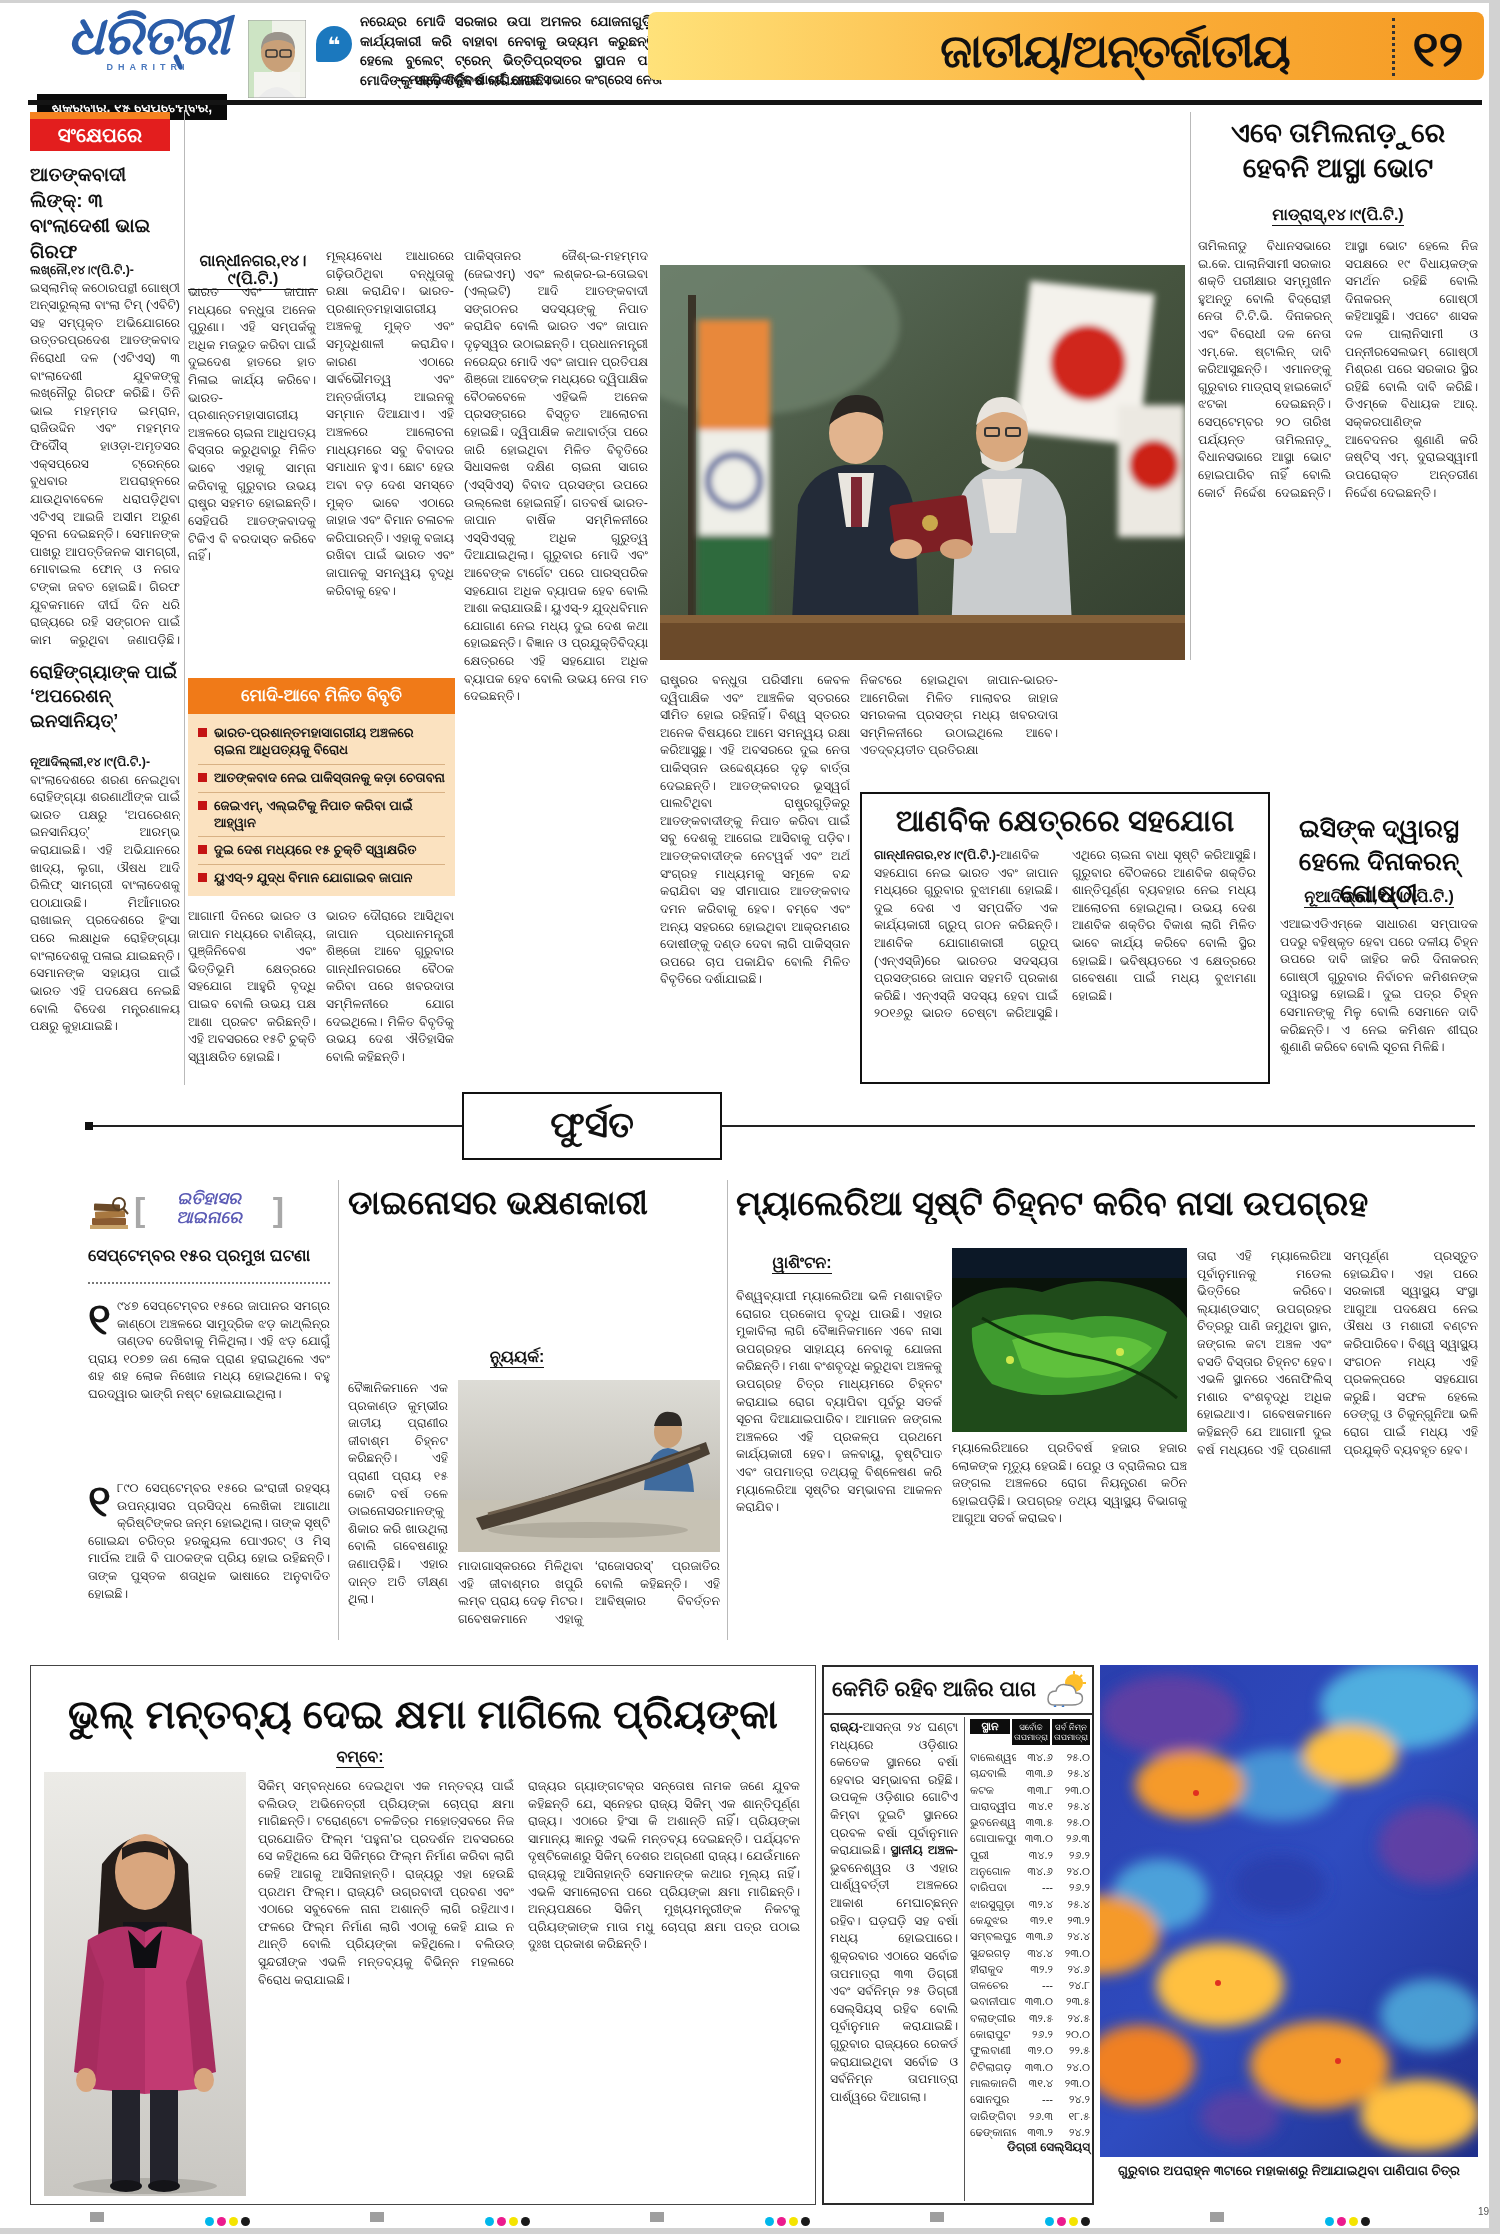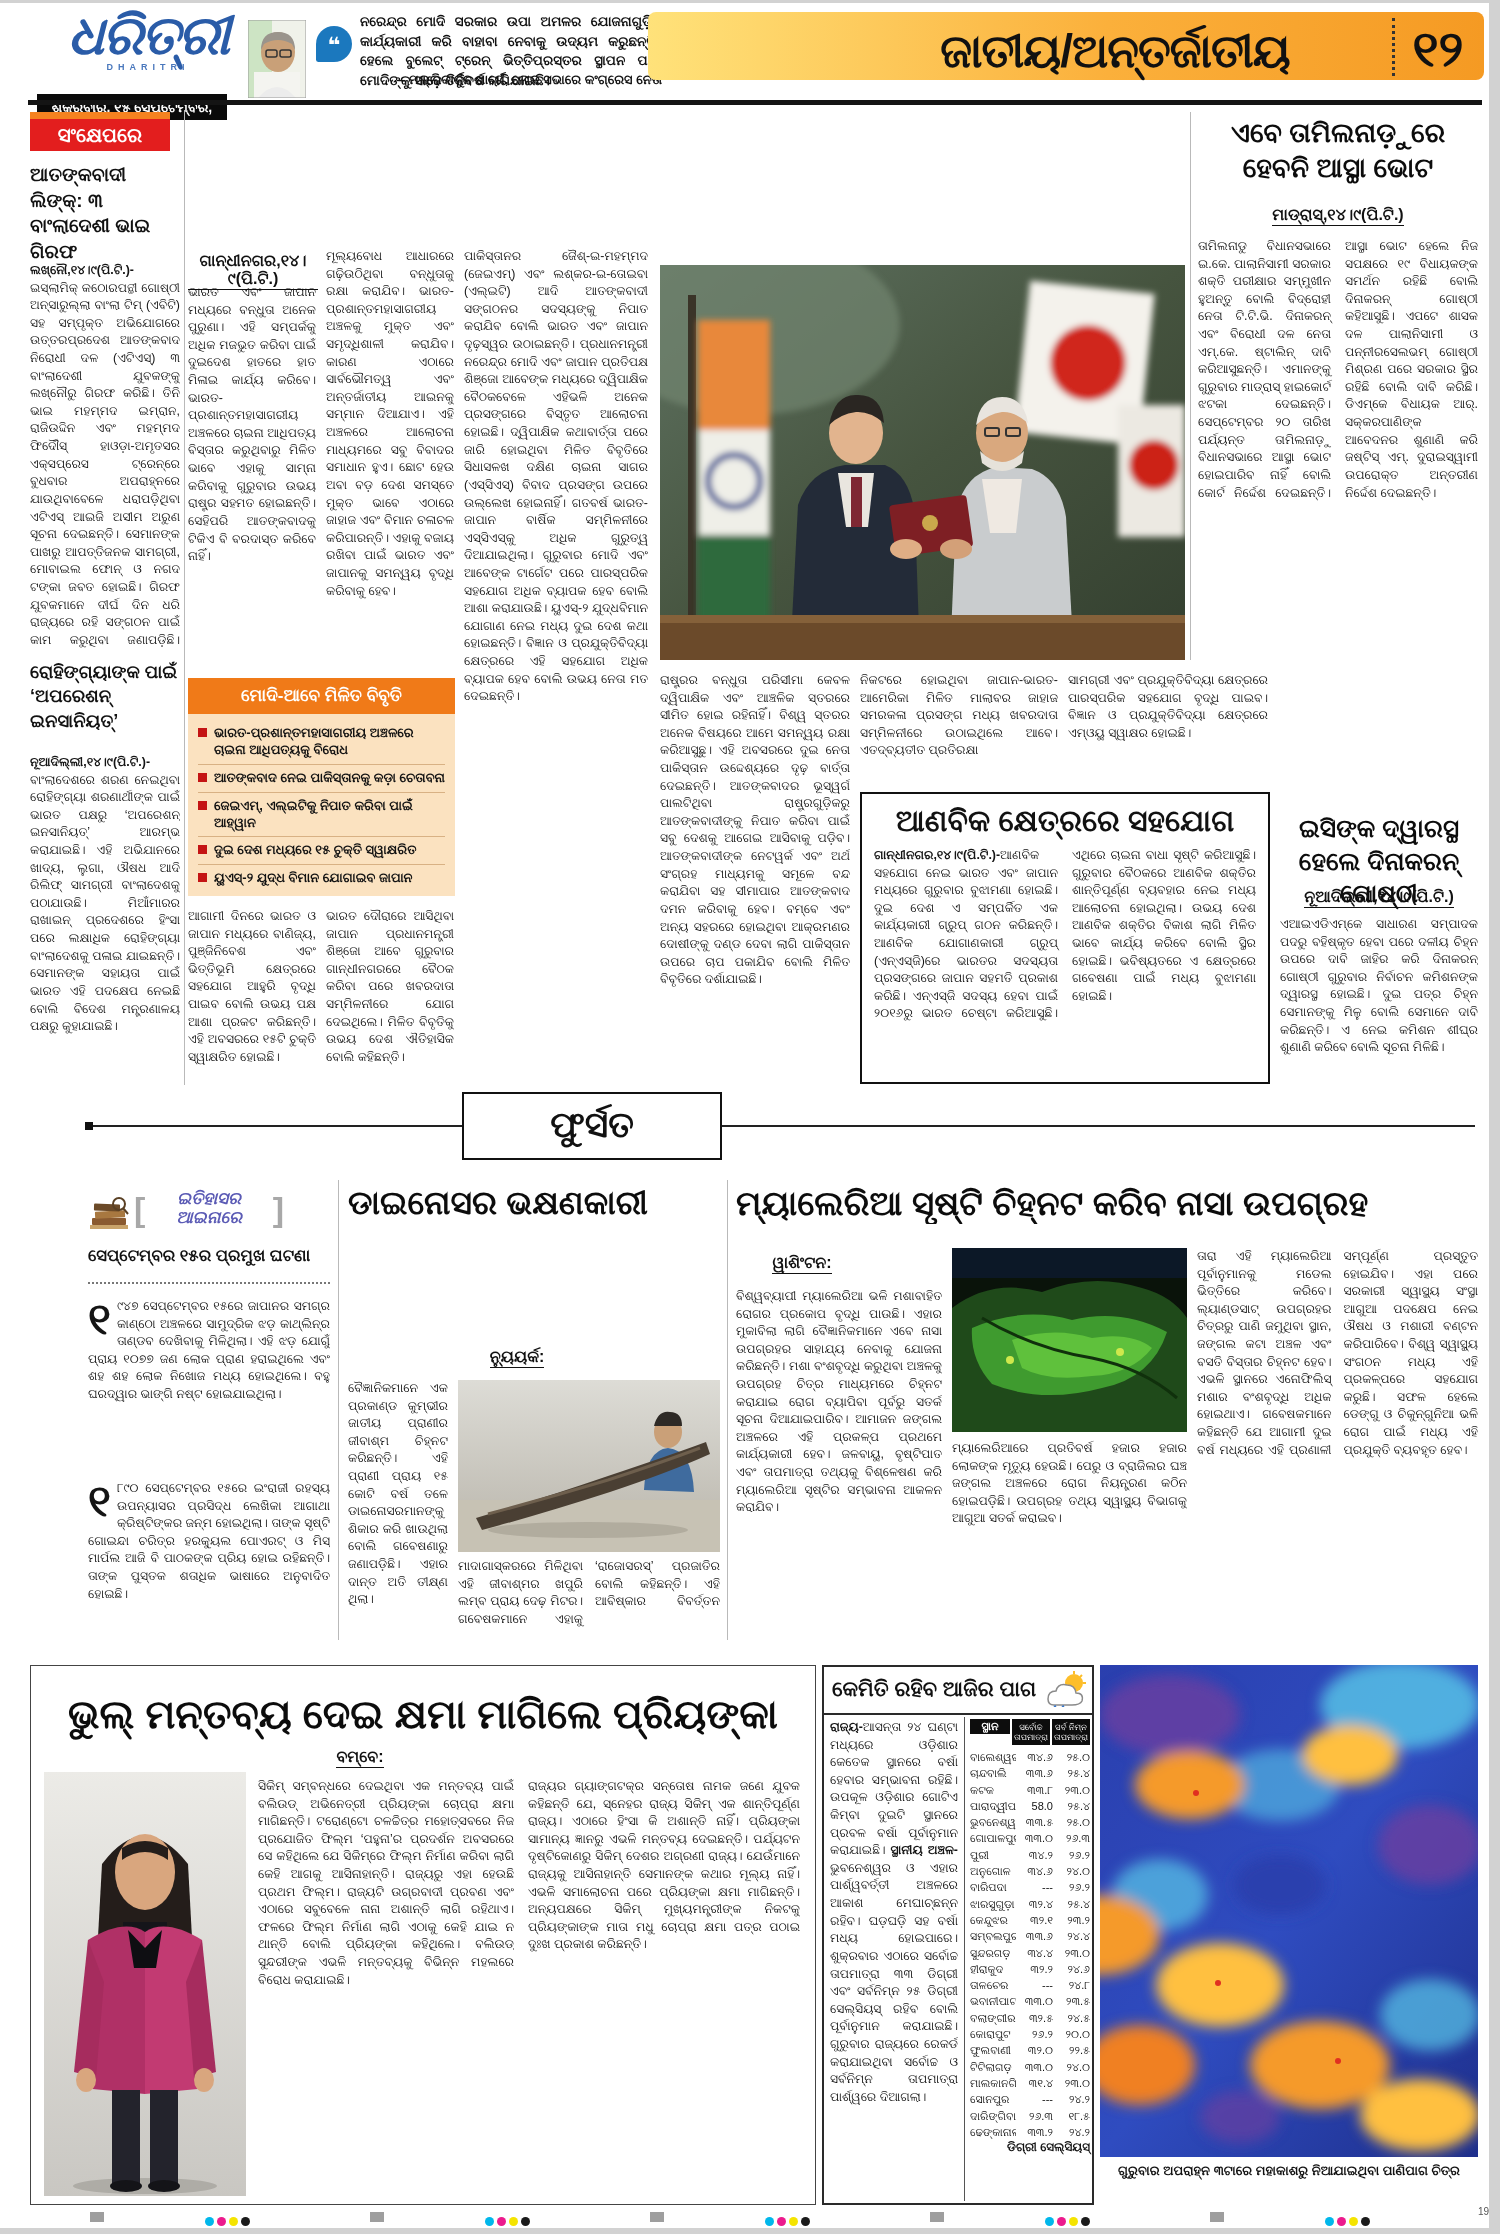--- a/index.html
+++ b/index.html
@@ -179,21 +179,20 @@
     <rect x="232" y="235" width="78" height="52" rx="4" fill="#7e1f24" transform="rotate(-8 270 260)"></rect>
     <circle cx="270" cy="258" r="8" fill="#caa84c"></circle>
     <ellipse cx="246" cy="284" rx="16" ry="10" fill="#dfae85"></ellipse>
     <ellipse cx="296" cy="284" rx="16" ry="10" fill="#d3a078"></ellipse>
     <rect x="0" y="350" width="525" height="45" fill="#6b4a2a"></rect>
     <rect x="0" y="350" width="525" height="8" fill="#85613a"></rect>
   </svg>
 
   <div class="abs body-text" style="left:660px;top:672px;width:190px;height:410px;">ରାଷ୍ଟ୍ରର ବନ୍ଧୁତା ପରିସୀମା କେବଳ ଦ୍ୱିପାକ୍ଷିକ ଏବଂ ଆଞ୍ଚଳିକ ସ୍ତରରେ ସୀମିତ ହୋଇ ରହିନାହିଁ। ବିଶ୍ୱ ସ୍ତରର ଅନେକ ବିଷୟରେ ଆମେ ସମନ୍ୱୟ ରକ୍ଷା କରିଆସୁଛୁ। ଏହି ଅବସରରେ ଦୁଇ ନେତା ପାକିସ୍ତାନ ଉଦ୍ଦେଶ୍ୟରେ ଦୃଢ଼ ବାର୍ତ୍ତା ଦେଇଛନ୍ତି। ଆତଙ୍କବାଦର ଭୂସ୍ୱର୍ଗ ପାଲଟିଥିବା ରାଷ୍ଟ୍ରଗୁଡ଼ିକରୁ ଆତଙ୍କବାଦୀଙ୍କୁ ନିପାତ କରିବା ପାଇଁ ସବୁ ଦେଶକୁ ଆଗେଇ ଆସିବାକୁ ପଡ଼ିବ। ଆତଙ୍କବାଦୀଙ୍କ ନେଟୱର୍କ ଏବଂ ଅର୍ଥ ସଂଗ୍ରହ ମାଧ୍ୟମକୁ ସମୂଳେ ବନ୍ଦ କରାଯିବା ସହ ସୀମାପାର ଆତଙ୍କବାଦ ଦମନ କରିବାକୁ ହେବ। ବମ୍ବେ ଏବଂ ଅନ୍ୟ ସହରରେ ହୋଇଥିବା ଆକ୍ରମଣର ଦୋଷୀଙ୍କୁ ଦଣ୍ଡ ଦେବା ଲାଗି ପାକିସ୍ତାନ ଉପରେ ଚାପ ପକାଯିବ ବୋଲି ମିଳିତ ବିବୃତିରେ ଦର୍ଶାଯାଇଛି।</div>
   <div class="abs body-text" style="left:860px;top:672px;width:198px;height:112px;">ନିକଟରେ ହୋଇଥିବା ଜାପାନ-ଭାରତ-ଆମେରିକା ମିଳିତ ମାଲାବର ଜାହାଜ ସମରକଳା ପ୍ରସଙ୍ଗ ମଧ୍ୟ ଖବରଦାତା ସମ୍ମିଳନୀରେ ଉଠାଇଥିଲେ ଆବେ। ଏତଦ୍‌ବ୍ୟତୀତ ପ୍ରତିରକ୍ଷା</div>
-  <div class="abs body-text" style="left:1068px;top:672px;width:200px;height:112px;">ସାମଗ୍ରୀ ଏବଂ ପ୍ରଯୁକ୍ତିବିଦ୍ୟା କ୍ଷେତ୍ରରେ ପାରସ୍ପରିକ ସହଯୋଗ ବୃଦ୍ଧି ପାଇବ। ବିଜ୍ଞାନ ଓ ପ୍ରଯୁକ୍ତିବିଦ୍ୟା କ୍ଷେତ୍ରରେ ଏମ୍‌ଓୟୁ ସ୍ୱାକ୍ଷର ହୋଇଛି।</div>
 
   <div class="abs" style="left:188px;top:678px;width:267px;">
     <div id="sb-head" class="center">ମୋଦି-ଆବେ ମିଳିତ ବିବୃତି</div>
     <div id="statement-list">
         <div class="sb-row">
           <span class="sb-sq"></span>
           <span>ଭାରତ-ପ୍ରଶାନ୍ତମହାସାଗରୀୟ ଅଞ୍ଚଳରେ ଚାଇନା ଆଧିପତ୍ୟକୁ ବିରୋଧ</span>
         </div>
         <div class="sb-row">
           <span class="sb-sq"></span>
@@ -382,21 +381,21 @@
             <span class="w-max">୩୩.୬</span>
             <span class="w-min">୨୫.୪</span>
           </div>
           <div class="w-row">
             <span class="w-city">କଟକ</span>
             <span class="w-max">୩୩.୮</span>
             <span class="w-min">୨୩.୦</span>
           </div>
           <div class="w-row">
             <span class="w-city">ପାରାଦ୍ୱୀପ</span>
-            <span class="w-max">58.0</span>
+            <span class="w-max">୩୪.୧</span>
             <span class="w-min">୨୫.୪</span>
           </div>
           <div class="w-row">
             <span class="w-city">ଭୁବନେଶ୍ୱର</span>
             <span class="w-max">୩୩.୫</span>
             <span class="w-min">୨୫.୦</span>
           </div>
           <div class="w-row">
             <span class="w-city">ଗୋପାଳପୁର</span>
             <span class="w-max">୩୩.୦</span>

